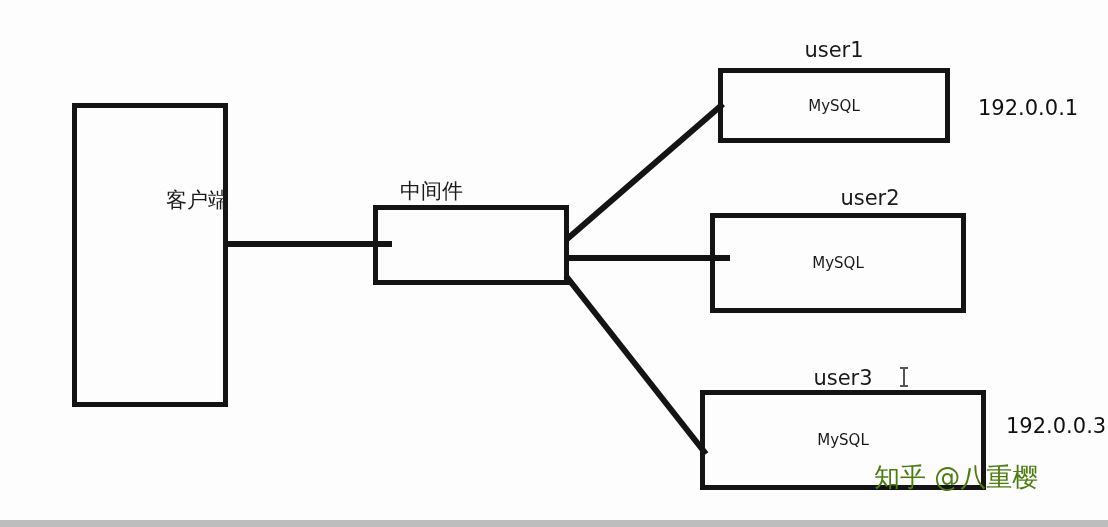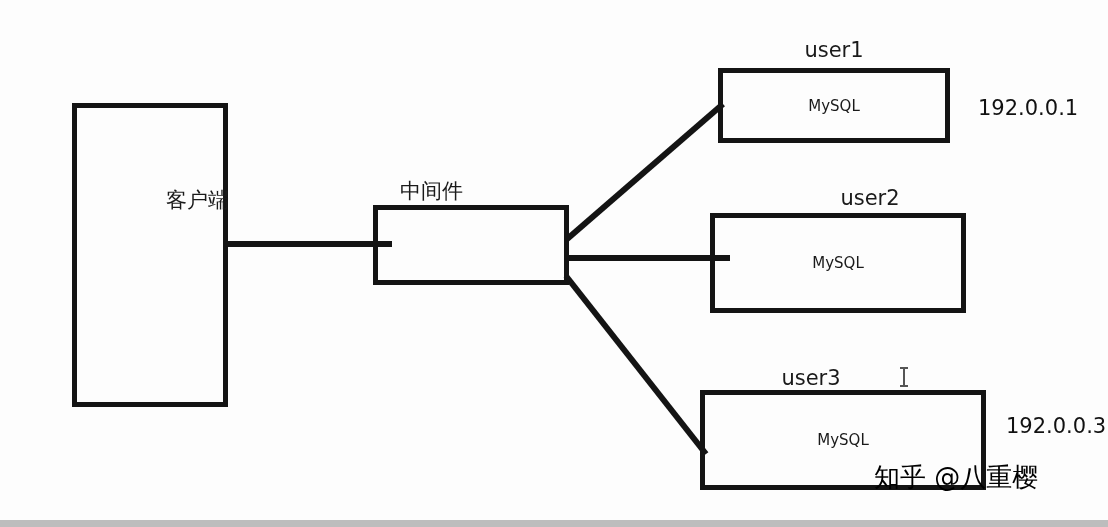--- a/index.html
+++ b/index.html
@@ -48,21 +48,21 @@
     position: absolute;
     left: 0;
     top: 0;
     pointer-events: none;
   }
   .watermark {
     position: absolute;
     left: 874px;
     top: 460px;
     font-size: 26px;
-    color: #000000;
+    color: #4d7c0f;
     white-space: nowrap;
   }
   .bottom-strip {
     position: absolute;
     left: 0;
     bottom: 0;
     width: 100%;
     height: 7px;
     background: #bdbdbd;
   }
@@ -95,21 +95,21 @@
   <div class="box center-text" style="left:718px; top:68px; width:232px; height:75px;">
     <span>MySQL</span>
   </div>
   <div class="ip-label" style="left:978px; top:96px;">192.0.0.1</div>
 
   <div class="label centered" style="left:742px; top:186px; width:256px;">user2</div>
   <div class="box center-text" style="left:710px; top:213px; width:256px; height:100px;">
     <span>MySQL</span>
   </div>
 
-  <div class="label centered" style="left:668px; top:366px; width:286px;text-align:center;">user3</div>
+  <div class="label centered" style="left:700px; top:366px; width:286px;text-align:center;">user3</div>
   <div class="box center-text" style="left:700px; top:390px; width:286px; height:100px;">
     <span>MySQL</span>
   </div>
   <div class="ip-label" style="left:1006px; top:414px;">192.0.0.3</div>
 
   <span class="cursor-icon">
     <svg width="12" height="22" viewBox="0 0 12 22">
       <line x1="2" y1="2" x2="10" y2="2" stroke="#555" stroke-width="2"></line>
       <line x1="6" y1="2" x2="6" y2="20" stroke="#555" stroke-width="2"></line>
       <line x1="2" y1="20" x2="10" y2="20" stroke="#555" stroke-width="2"></line>

